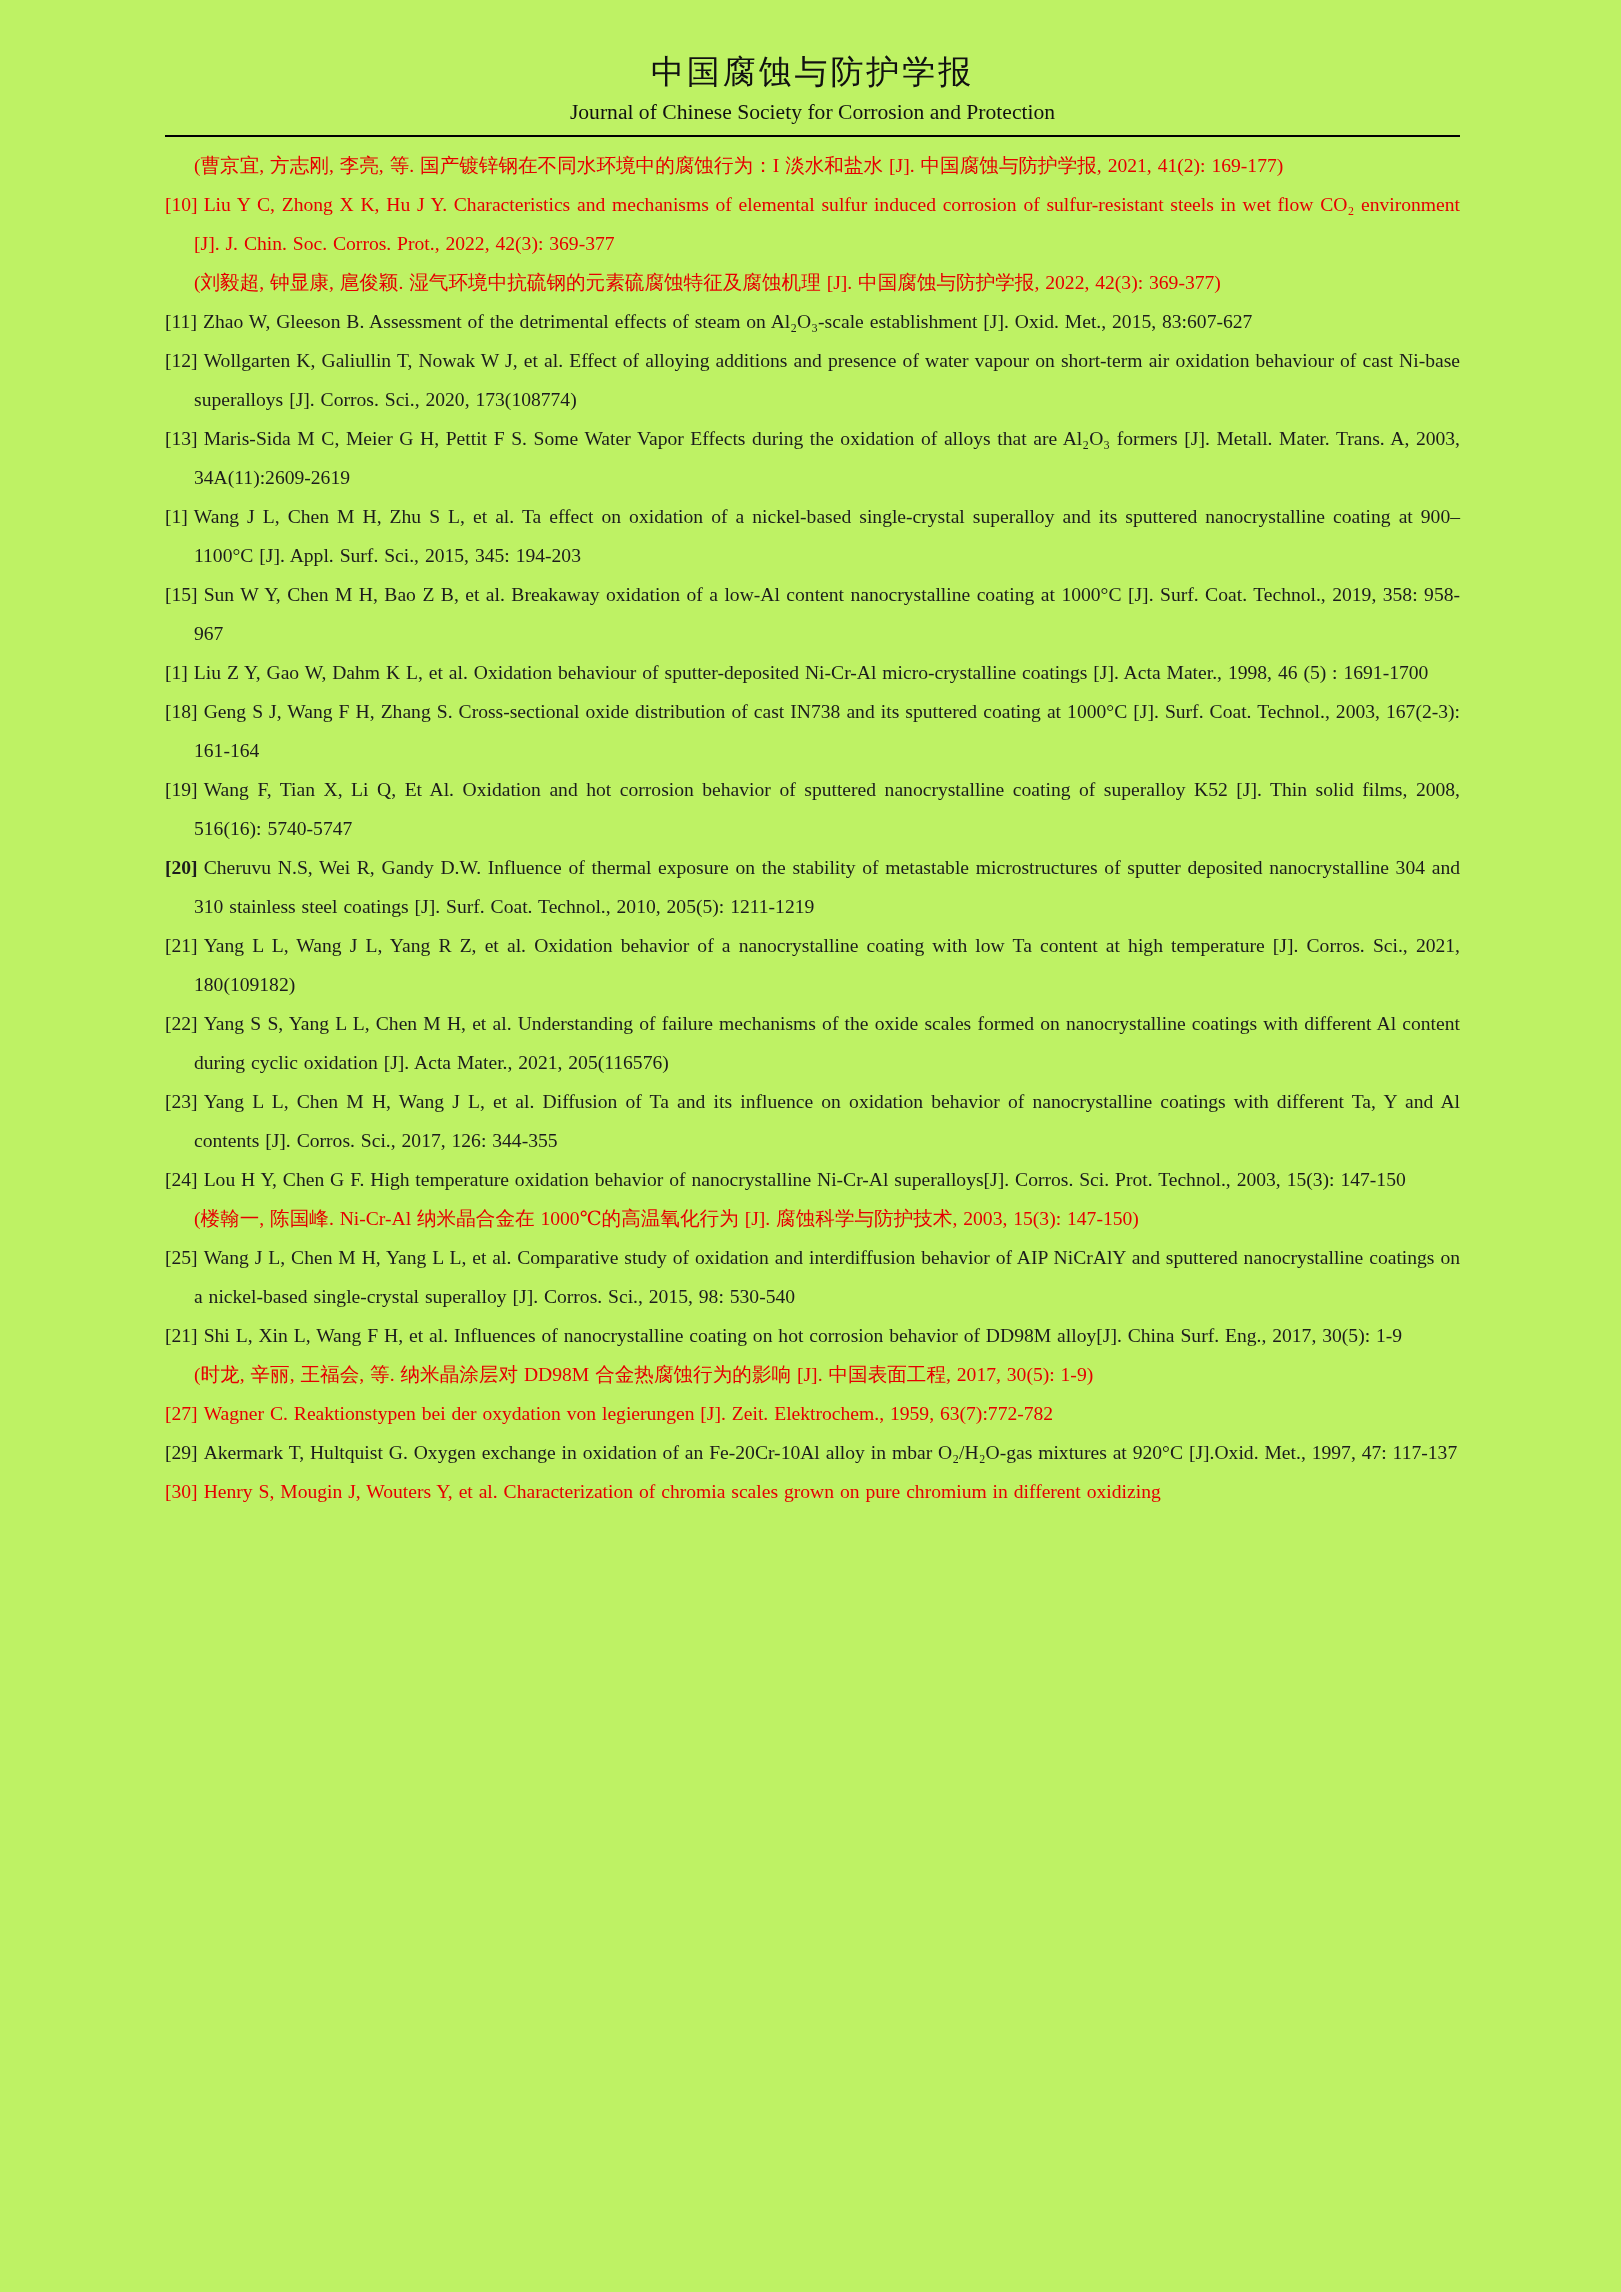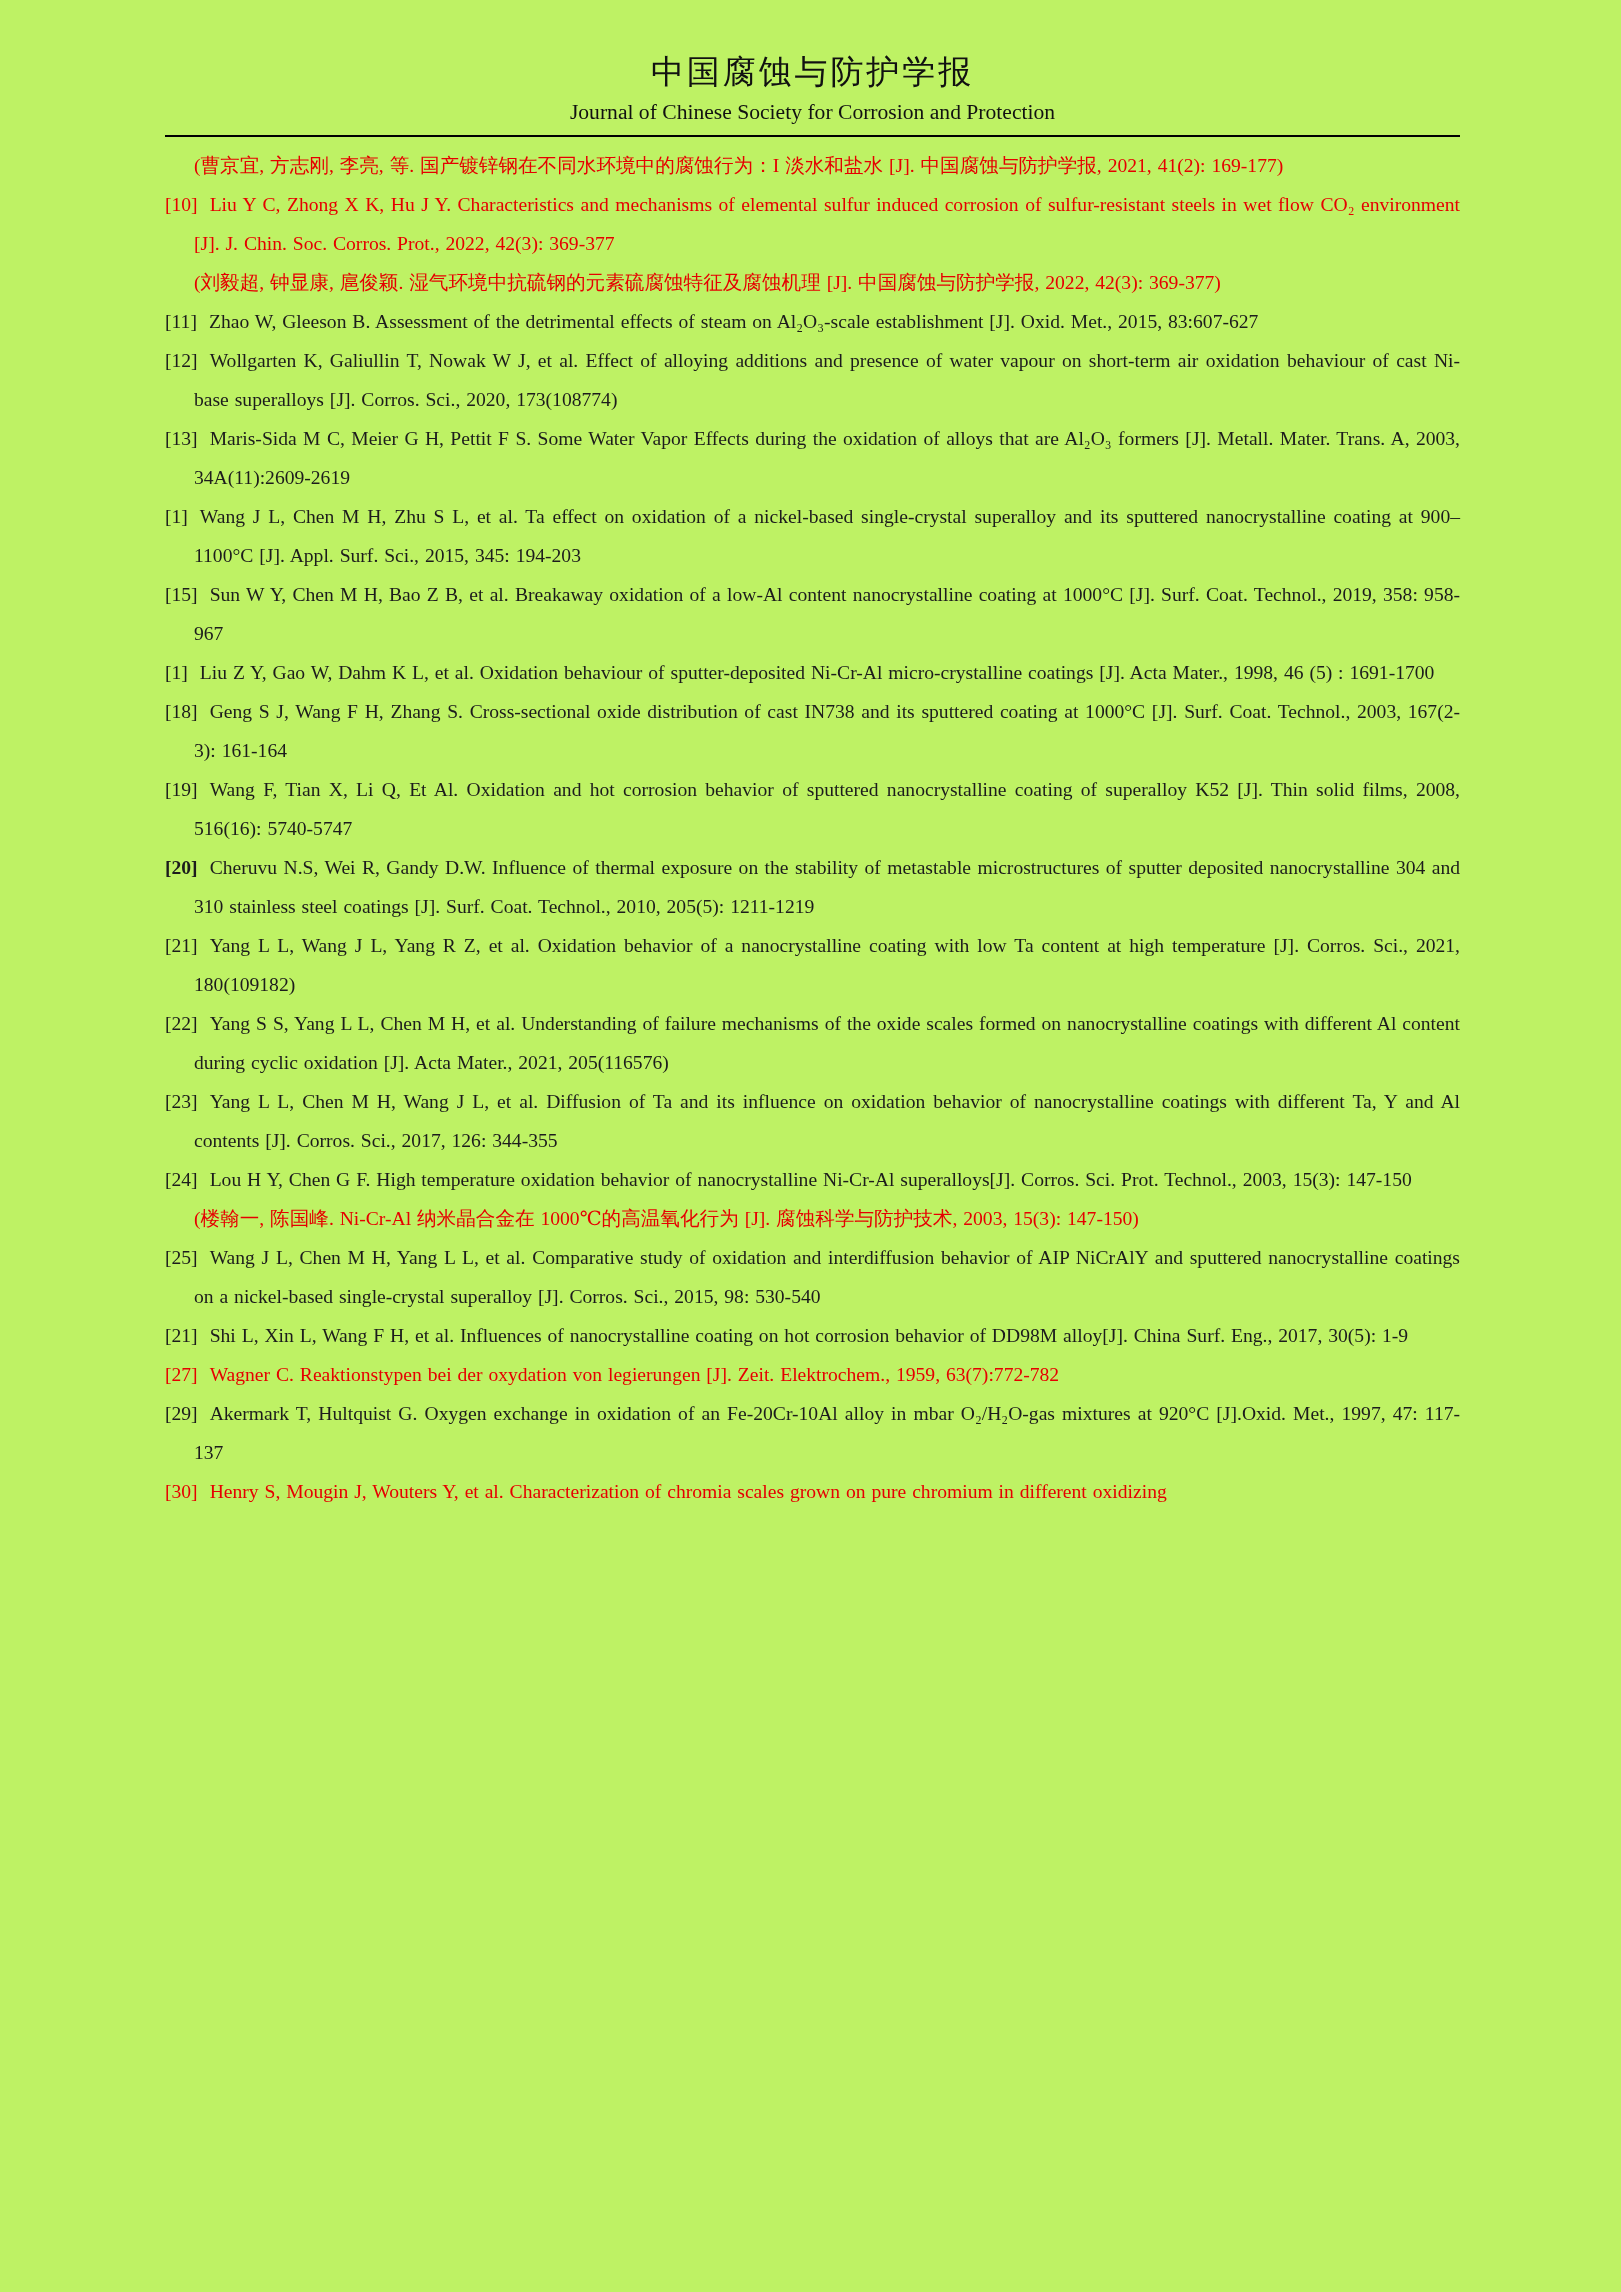--- a/index.html
+++ b/index.html
@@ -42,21 +42,21 @@
     word-spacing: 1px;
   }
   .ref-part.main {
     padding-left: 29px;
     text-indent: -29px;
   }
   .ref-part.trans {
     padding-left: 29px;
     text-indent: 0;
   }
-  .ref-label { margin-right: 12px; }
+  .ref-label { margin-right: 6px; }
   .page-number {
     margin-top: 31px;
     text-align: center;
     font-size: 19.6px;
     color: #1c1c1c;
   }
 </style>
 </head>
 <body>
 
@@ -114,20 +114,21 @@
       </div>
       <div class="ref-item">
         <p class="ref-part main" style="color: rgb(28, 28, 28);"><span class="ref-label" style="color: rgb(28, 28, 28);">[24]</span><span class="ref-text">Lou H Y, Chen G F. High temperature oxidation behavior of nanocrystalline Ni-Cr-Al superalloys[J]. Corros. Sci. Prot. Technol., 2003, 15(3): 147-150</span></p>
         <p class="ref-part trans" style="color: rgb(230, 0, 0);">(楼翰一, 陈国峰. Ni-Cr-Al 纳米晶合金在 1000℃的高温氧化行为 [J]. 腐蚀科学与防护技术, 2003, 15(3): 147-150)</p>
       </div>
       <div class="ref-item">
         <p class="ref-part main" style="color: rgb(28, 28, 28);"><span class="ref-label" style="color: rgb(28, 28, 28);">[25]</span><span class="ref-text">Wang J L, Chen M H, Yang L L, et al. Comparative study of oxidation and interdiffusion behavior of AIP NiCrAlY and sputtered nanocrystalline coatings on a nickel-based single-crystal superalloy [J]. Corros. Sci., 2015, 98: 530-540</span></p>
       </div>
       <div class="ref-item">
         <p class="ref-part main" style="color: rgb(28, 28, 28);"><span class="ref-label" style="color: rgb(28, 28, 28);">[21]</span><span class="ref-text">Shi L, Xin L, Wang F H, et al. Influences of nanocrystalline coating on hot corrosion behavior of DD98M alloy[J]. China Surf. Eng., 2017, 30(5): 1-9</span></p>
+        <p class="ref-part trans" style="color: rgb(230, 0, 0);">(时龙, 辛丽, 王福会, 等. 纳米晶涂层对 DD98M 合金热腐蚀行为的影响 [J]. 中国表面工程, 2017, 30(5): 1-9)</p>
       </div>
       <div class="ref-item">
         <p class="ref-part main" style="color: rgb(230, 0, 0);"><span class="ref-label" style="color: rgb(230, 0, 0);">[27]</span><span class="ref-text">Wagner C. Reaktionstypen bei der oxydation von legierungen [J]. Zeit. Elektrochem., 1959, 63(7):772-782</span></p>
       </div>
       <div class="ref-item">
         <p class="ref-part main" style="color: rgb(28, 28, 28);"><span class="ref-label" style="color: rgb(28, 28, 28);">[29]</span><span class="ref-text">Akermark T, Hultquist G. Oxygen exchange in oxidation of an Fe-20Cr-10Al alloy in mbar O₂/H₂O-gas mixtures at 920°C [J].Oxid. Met., 1997, 47: 117-137</span></p>
       </div>
       <div class="ref-item">
         <p class="ref-part main" style="color: rgb(230, 0, 0);"><span class="ref-label" style="color: rgb(230, 0, 0);">[30]</span><span class="ref-text">Henry S, Mougin J, Wouters Y, et al. Characterization of chromia scales grown on pure chromium in different oxidizing</span></p>
       </div>

